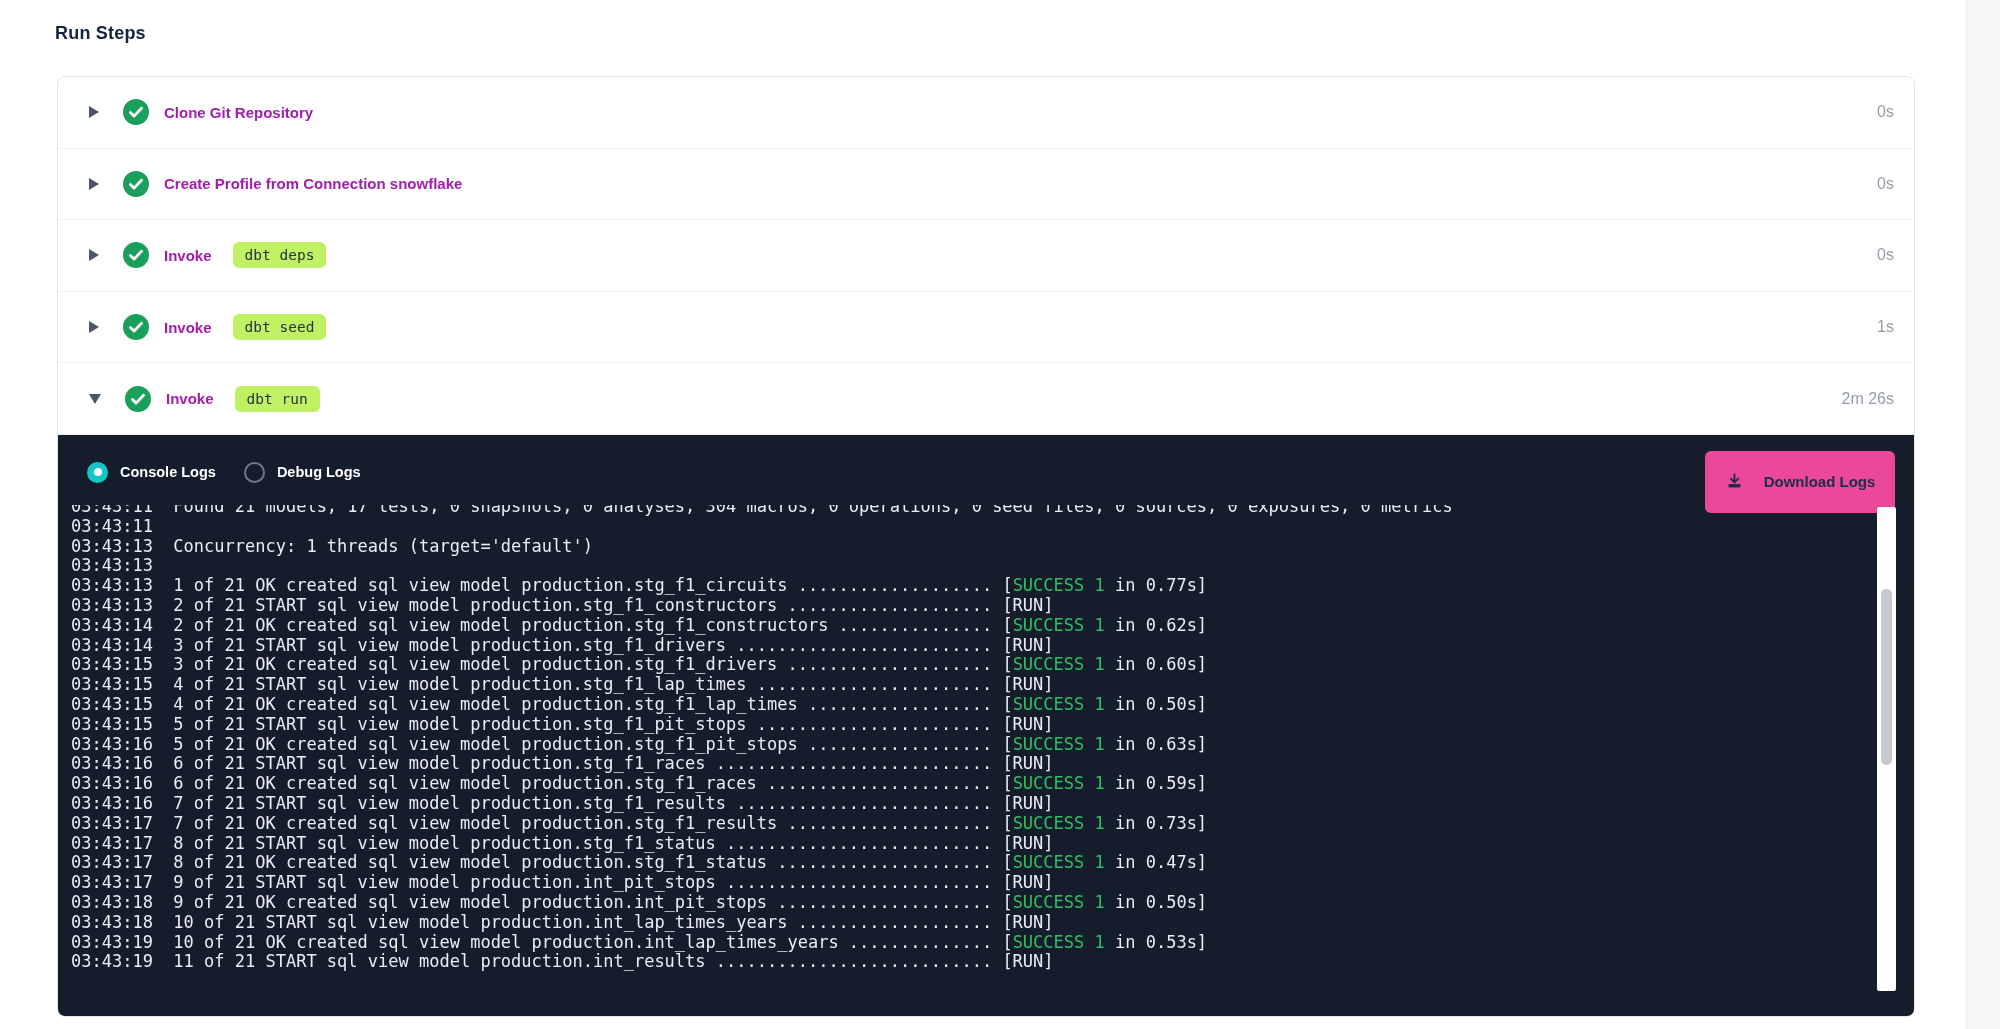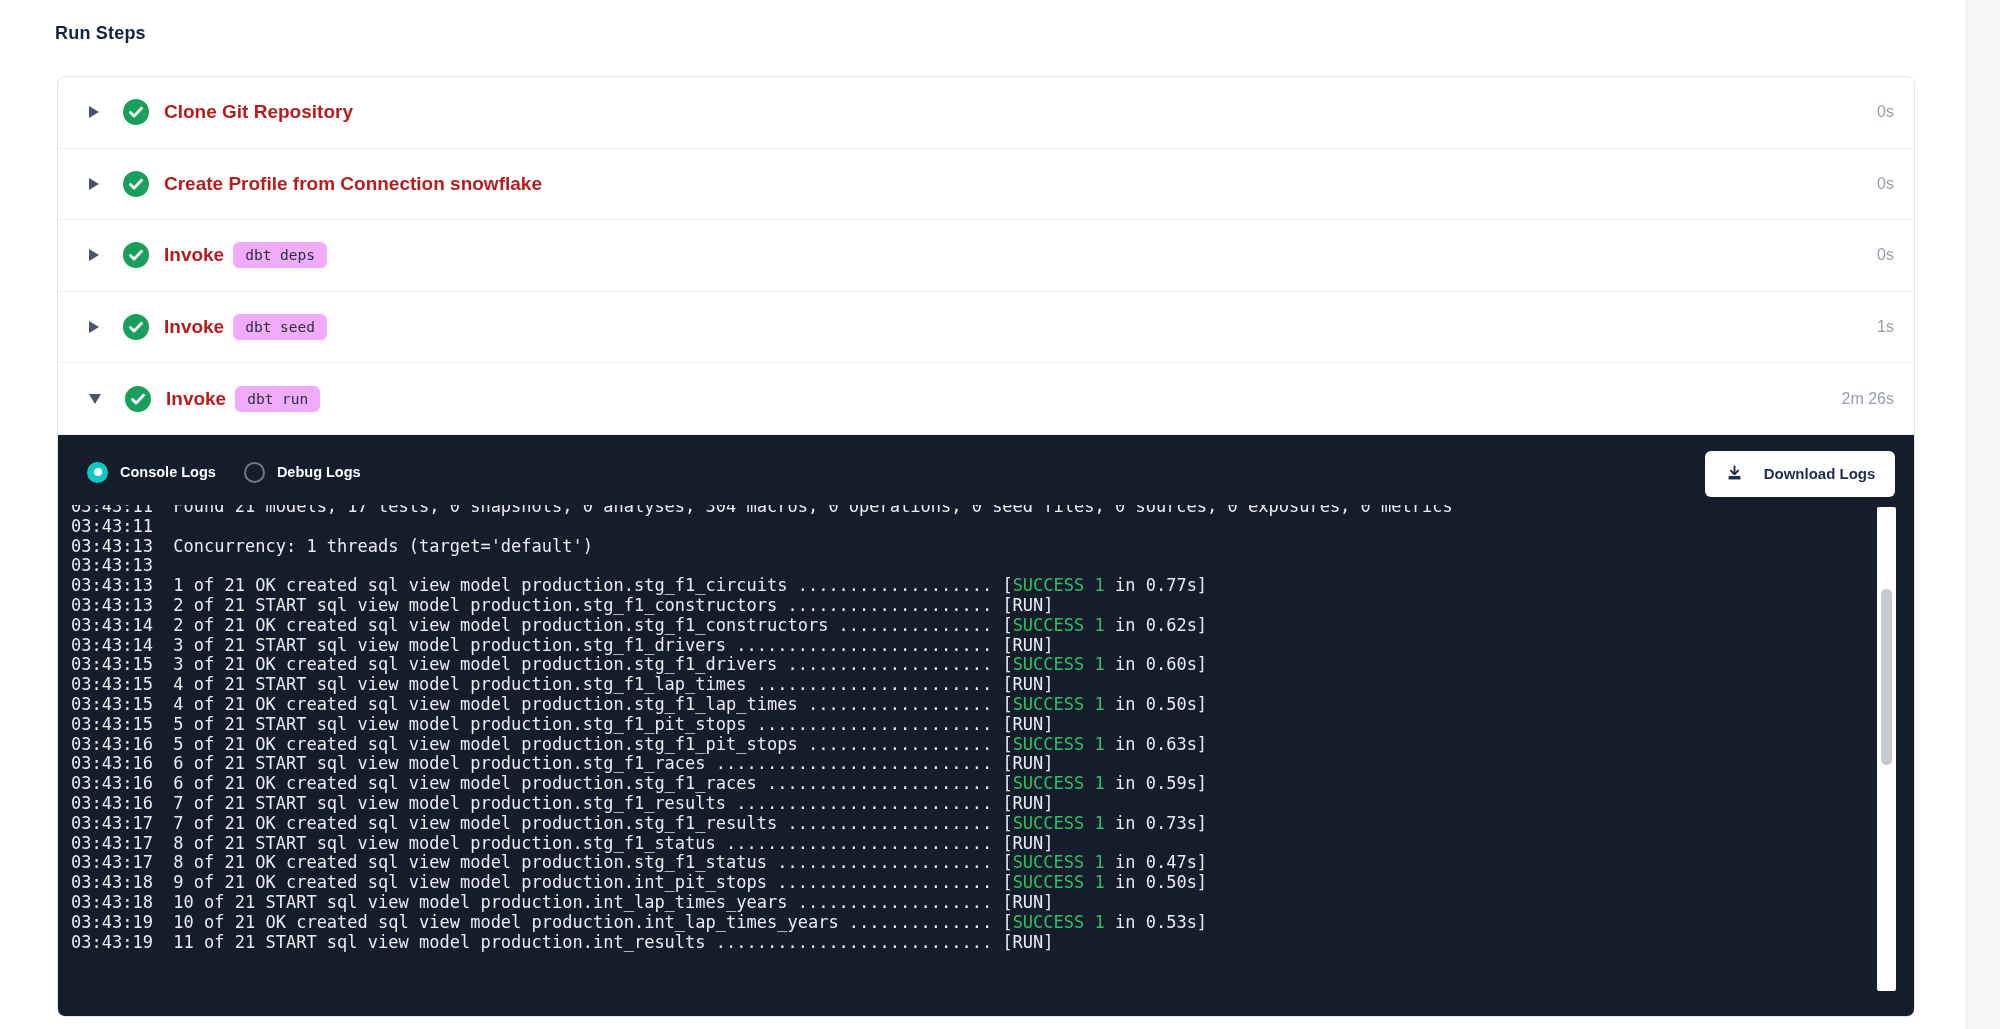--- a/index.html
+++ b/index.html
@@ -15,38 +15,38 @@
   }
   .step-row{
     height:71.6px;display:flex;align-items:center;border-bottom:1px solid #edeff2;
     padding:0 20px 0 31px;box-sizing:border-box;background:#fff;cursor:pointer;
   }
   .chev{display:inline-block;width:0;height:0;flex:0 0 auto;}
   .chev.right{border-left:10px solid #4a5566;border-top:6.5px solid transparent;border-bottom:6.5px solid transparent;}
   .chev.down{border-top:10px solid #4a5566;border-left:6.5px solid transparent;border-right:6.5px solid transparent;}
   .check{display:inline-flex;margin-left:24px;flex:0 0 auto;}
   .check svg{display:block;}
-  .step-label{margin-left:15px;font-size:19px;font-weight:700;color:#b91c1c;}
+  .step-label{margin-left:15px;font-size:15px;font-weight:700;color:#a21caf;}
   .chip{
-    margin-left:9px;background:#f0abfc;border-radius:6px;padding:5px 12px;
+    margin-left:21px;background:#bef264;border-radius:6px;padding:5px 12px;
     font-family:"DejaVu Sans Mono",monospace;font-size:14.5px;color:#2b313c;text-align:center;
   }
   .spacer{flex:1;}
   .dur{font-size:16px;color:#959dad;}
   .logs-panel{position:relative;width:100%;height:583px;background:#151c2c;}
   .radio-group{position:absolute;left:29px;top:27px;display:flex;align-items:center;}
   .radio{display:flex;align-items:center;cursor:pointer;}
   .radio + .radio{margin-left:28px;}
   .rc{width:21px;height:21px;border-radius:50%;box-sizing:border-box;position:relative;flex:0 0 auto;}
   .radio.sel .rc{background:#13c8c2;}
   .radio.sel .rc::after{content:"";position:absolute;left:6.5px;top:6.5px;width:8px;height:8px;border-radius:50%;background:#fff;}
   .radio:not(.sel) .rc{border:2.5px solid #6e7888;background:transparent;}
   .rl{margin-left:12px;font-size:14.5px;font-weight:700;color:#ffffff;}
   .dl-btn{
-    position:absolute;top:16px;right:19px;width:190px;height:46px;background:#ffffff;
+    position:absolute;top:16px;right:19px;width:190px;height:62px;background:#ec4899;
     border:none;border-radius:6px;display:flex;align-items:center;justify-content:center;gap:20px;
     cursor:pointer;
   }
   .dl-btn .lbl{font-size:15px;font-weight:600;color:#1c2c4d;font-family:"Liberation Sans",sans-serif;}
   .log-view{
     position:absolute;left:13px;top:70px;width:1790px;height:496px;overflow:hidden;
   }
   .log-inner{margin-top:-8px;}
   .ll{
     white-space:pre;font-family:"DejaVu Sans Mono",monospace;font-size:17px;line-height:19.8px;
@@ -167,20 +167,21 @@
           <div class="ll"><span>03:43:15  4 of 21 START sql view model production.stg_f1_lap_times ....................... </span><span>[RUN]</span></div>
           <div class="ll"><span>03:43:15  4 of 21 OK created sql view model production.stg_f1_lap_times .................. </span><span>[</span><span class="grn">SUCCESS 1</span><span> in 0.50s]</span></div>
           <div class="ll"><span>03:43:15  5 of 21 START sql view model production.stg_f1_pit_stops ....................... </span><span>[RUN]</span></div>
           <div class="ll"><span>03:43:16  5 of 21 OK created sql view model production.stg_f1_pit_stops .................. </span><span>[</span><span class="grn">SUCCESS 1</span><span> in 0.63s]</span></div>
           <div class="ll"><span>03:43:16  6 of 21 START sql view model production.stg_f1_races ........................... </span><span>[RUN]</span></div>
           <div class="ll"><span>03:43:16  6 of 21 OK created sql view model production.stg_f1_races ...................... </span><span>[</span><span class="grn">SUCCESS 1</span><span> in 0.59s]</span></div>
           <div class="ll"><span>03:43:16  7 of 21 START sql view model production.stg_f1_results ......................... </span><span>[RUN]</span></div>
           <div class="ll"><span>03:43:17  7 of 21 OK created sql view model production.stg_f1_results .................... </span><span>[</span><span class="grn">SUCCESS 1</span><span> in 0.73s]</span></div>
           <div class="ll"><span>03:43:17  8 of 21 START sql view model production.stg_f1_status .......................... </span><span>[RUN]</span></div>
           <div class="ll"><span>03:43:17  8 of 21 OK created sql view model production.stg_f1_status ..................... </span><span>[</span><span class="grn">SUCCESS 1</span><span> in 0.47s]</span></div>
+          <div class="ll"><span>03:43:17  9 of 21 START sql view model production.int_pit_stops .......................... </span><span>[RUN]</span></div>
           <div class="ll"><span>03:43:18  9 of 21 OK created sql view model production.int_pit_stops ..................... </span><span>[</span><span class="grn">SUCCESS 1</span><span> in 0.50s]</span></div>
           <div class="ll"><span>03:43:18  10 of 21 START sql view model production.int_lap_times_years ................... </span><span>[RUN]</span></div>
           <div class="ll"><span>03:43:19  10 of 21 OK created sql view model production.int_lap_times_years .............. </span><span>[</span><span class="grn">SUCCESS 1</span><span> in 0.53s]</span></div>
           <div class="ll"><span>03:43:19  11 of 21 START sql view model production.int_results ........................... </span><span>[RUN]</span></div>
         </div>
     </div>
 
     <div class="sb-track">
       <div class="sb-thumb"></div>
     </div>

